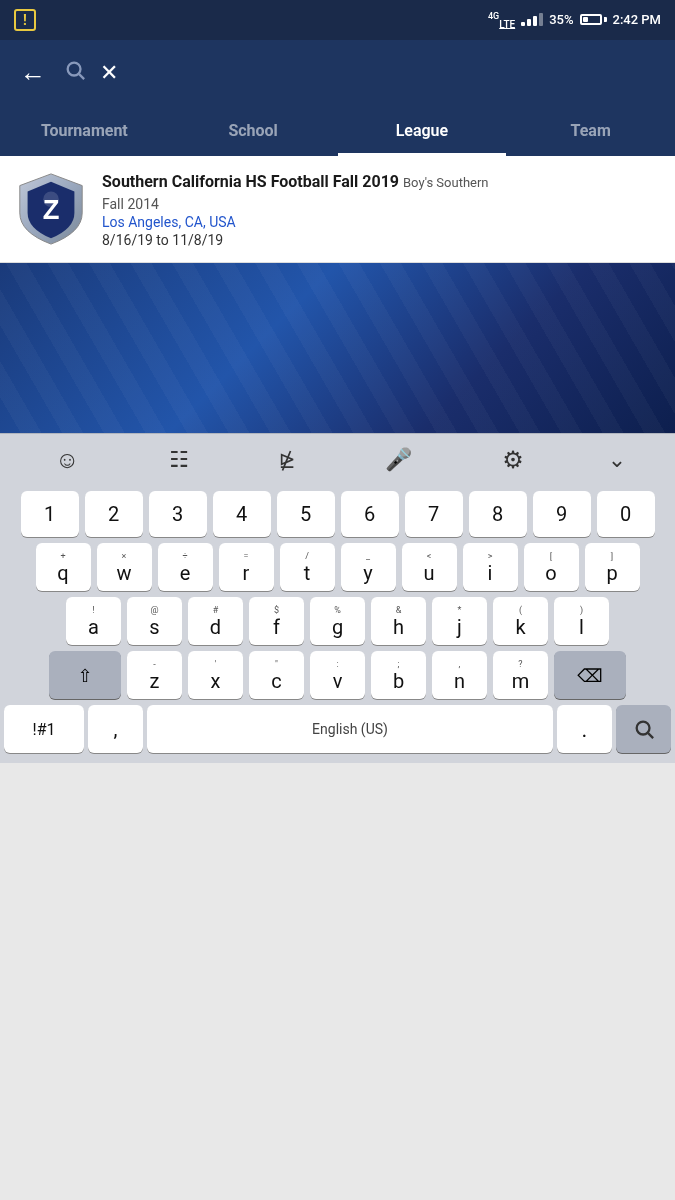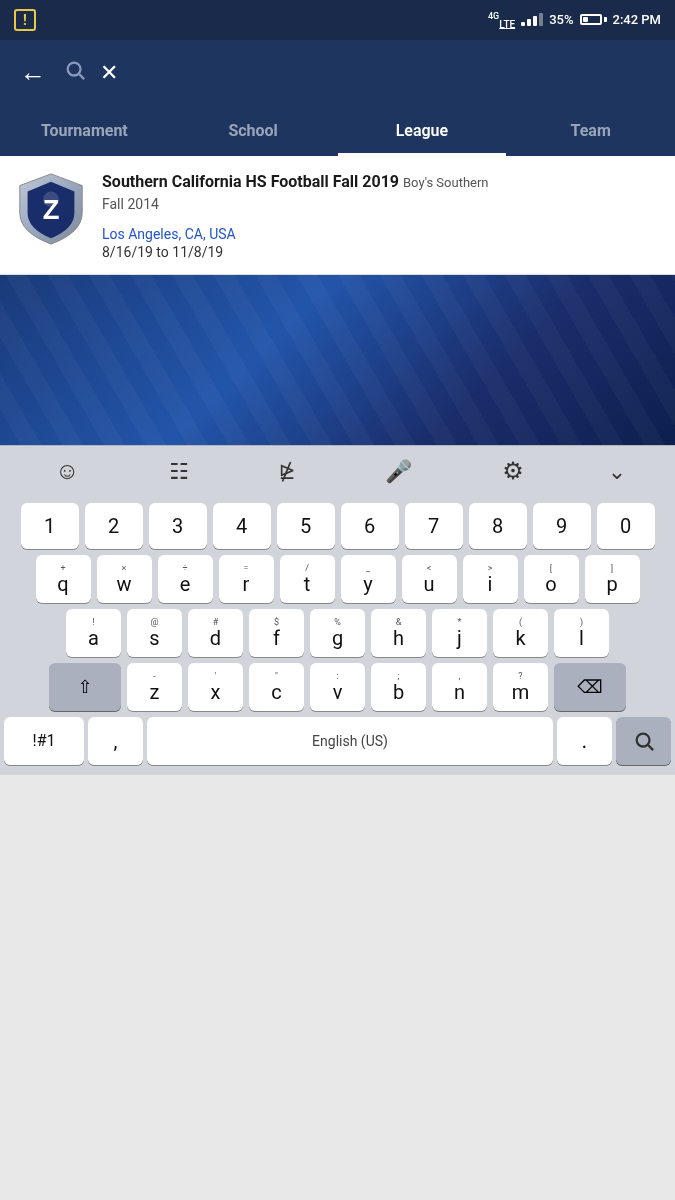--- a/index.html
+++ b/index.html
@@ -185,21 +185,21 @@
 
     .result-season {
       font-size: 14px;
       color: #555;
       margin-top: 3px;
     }
 
     .result-location {
       font-size: 14px;
       color: #2255cc;
-      margin-top: 14px;
+      margin-top: 2px;
     }
 
     .result-dates {
       font-size: 14px;
       color: #333;
       margin-top: 2px;
     }
 
     
     .blue-banner {

